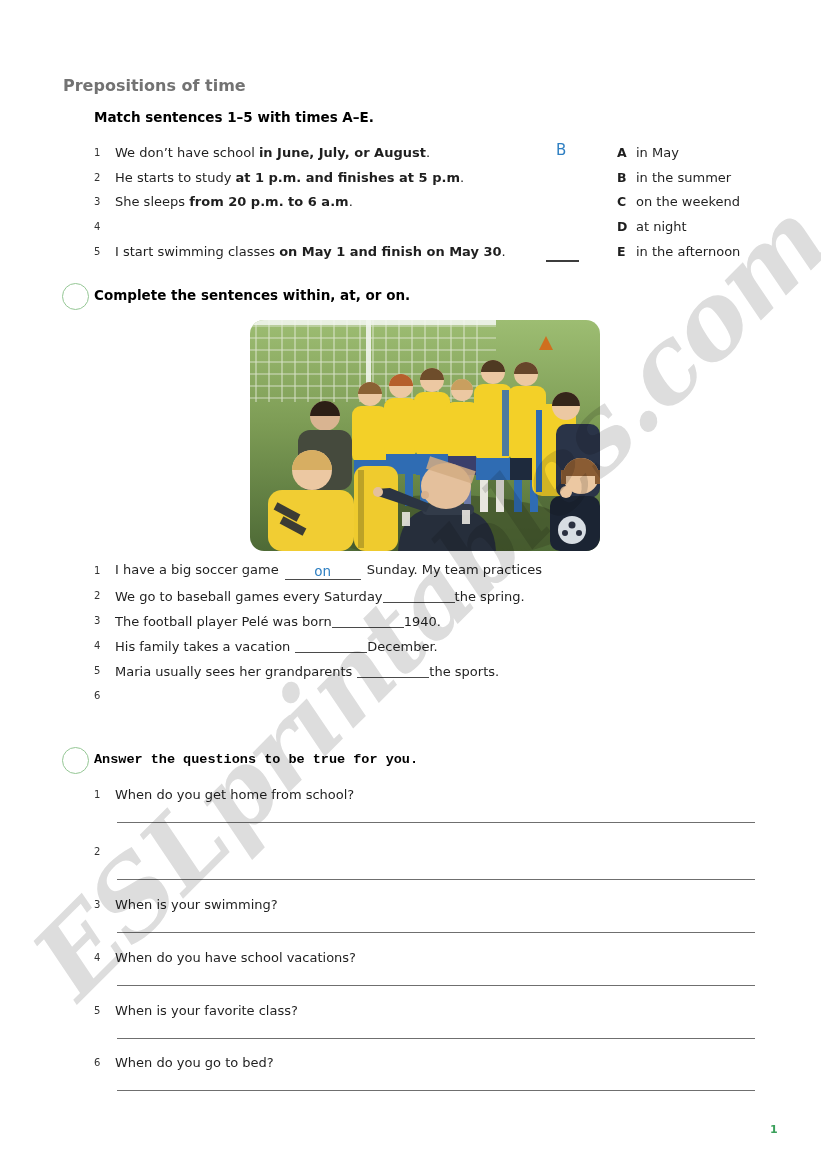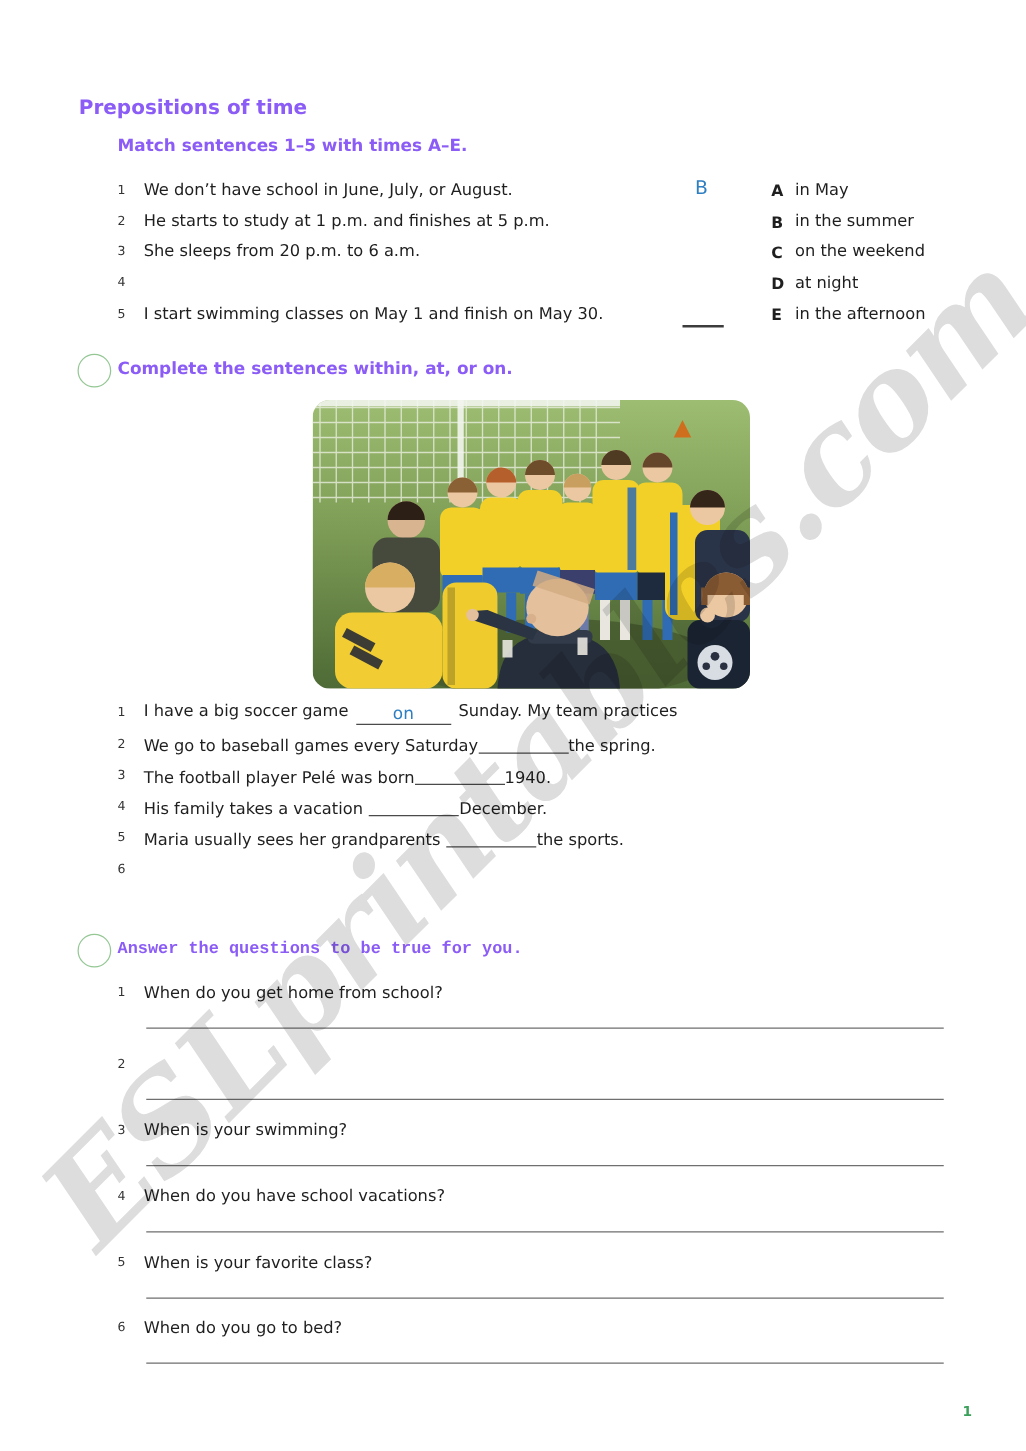--- a/index.html
+++ b/index.html
@@ -8,37 +8,37 @@
     width:821px;height:1161px;
     margin:0 auto;
     background:#ffffff;
     font-family:"DejaVu Sans","Liberation Sans",sans-serif;
     color:#1f1f1f;
     overflow:hidden;
   }
   
   .doc-title{
     position:absolute;left:63px;top:76px;
-    font-size:16px;font-weight:bold;color:#8b5cf6;
-  }
-  .sec-heading{font-size:13.5px;font-weight:bold;color:#8b5cf6;}
+    font-size:16px;font-weight:bold;color:#737373;
+  }
+  .sec-heading{font-size:13.5px;font-weight:bold;color:#000000;}
   .h-match{position:absolute;left:94px;top:109px;}
   .h-complete{position:absolute;left:94px;top:287px;}
   .h-answer{position:absolute;left:94px;top:752px;font-family:Liberation Mono, monospace;}
   .sec-circle{
     position:absolute;width:25px;height:25px;
     border:1.5px solid #95c795;border-radius:50%;
     background:transparent;
   }
   .c2{left:62px;top:283px;}
   .c3{left:62px;top:747px;}
   
   .row{display:flex;align-items:center;height:24.7px;font-size:13px;white-space:nowrap;}
   .num{width:21px;font-size:10px;color:#333;flex:0 0 21px;}
-  .b{font-weight:normal;}
+  .b{font-weight:bold;}
   .it{font-weight:bold;}
   
   .match-list{position:absolute;left:94px;top:140px;}
   .match-answer{
     position:absolute;left:556px;top:141px;
     font-size:15px;color:#2e7fc2;font-weight:500;
   }
   .match-blank{
     position:absolute;left:546px;top:243px;width:33px;height:17px;
     border-bottom:2px solid #3c3c3c;

